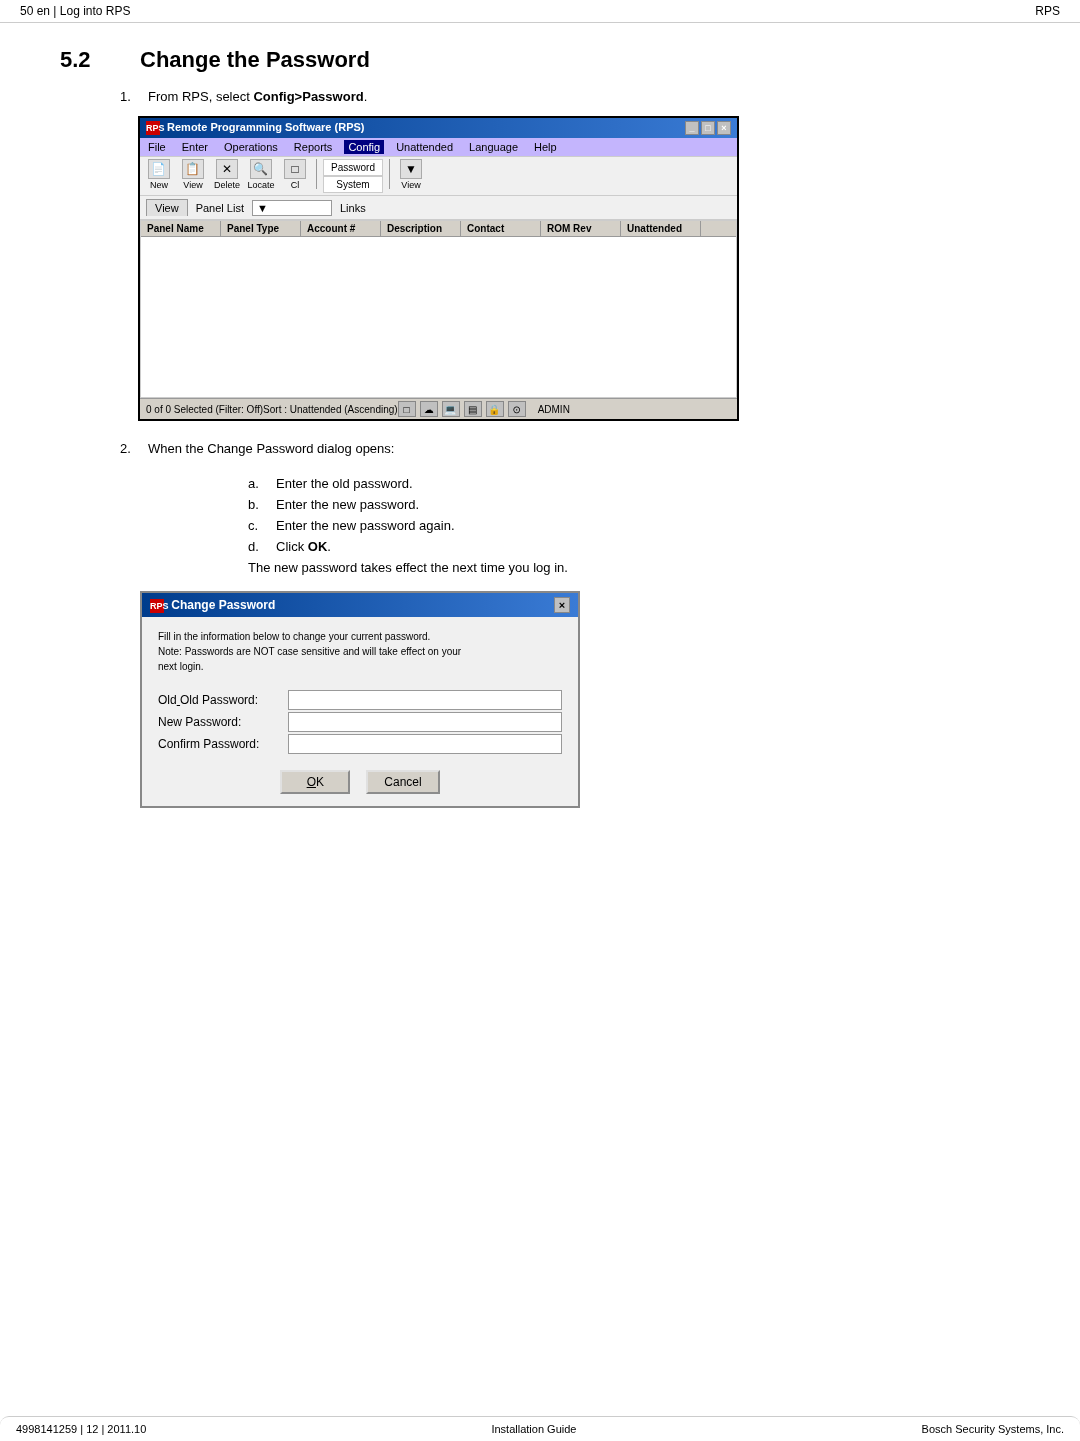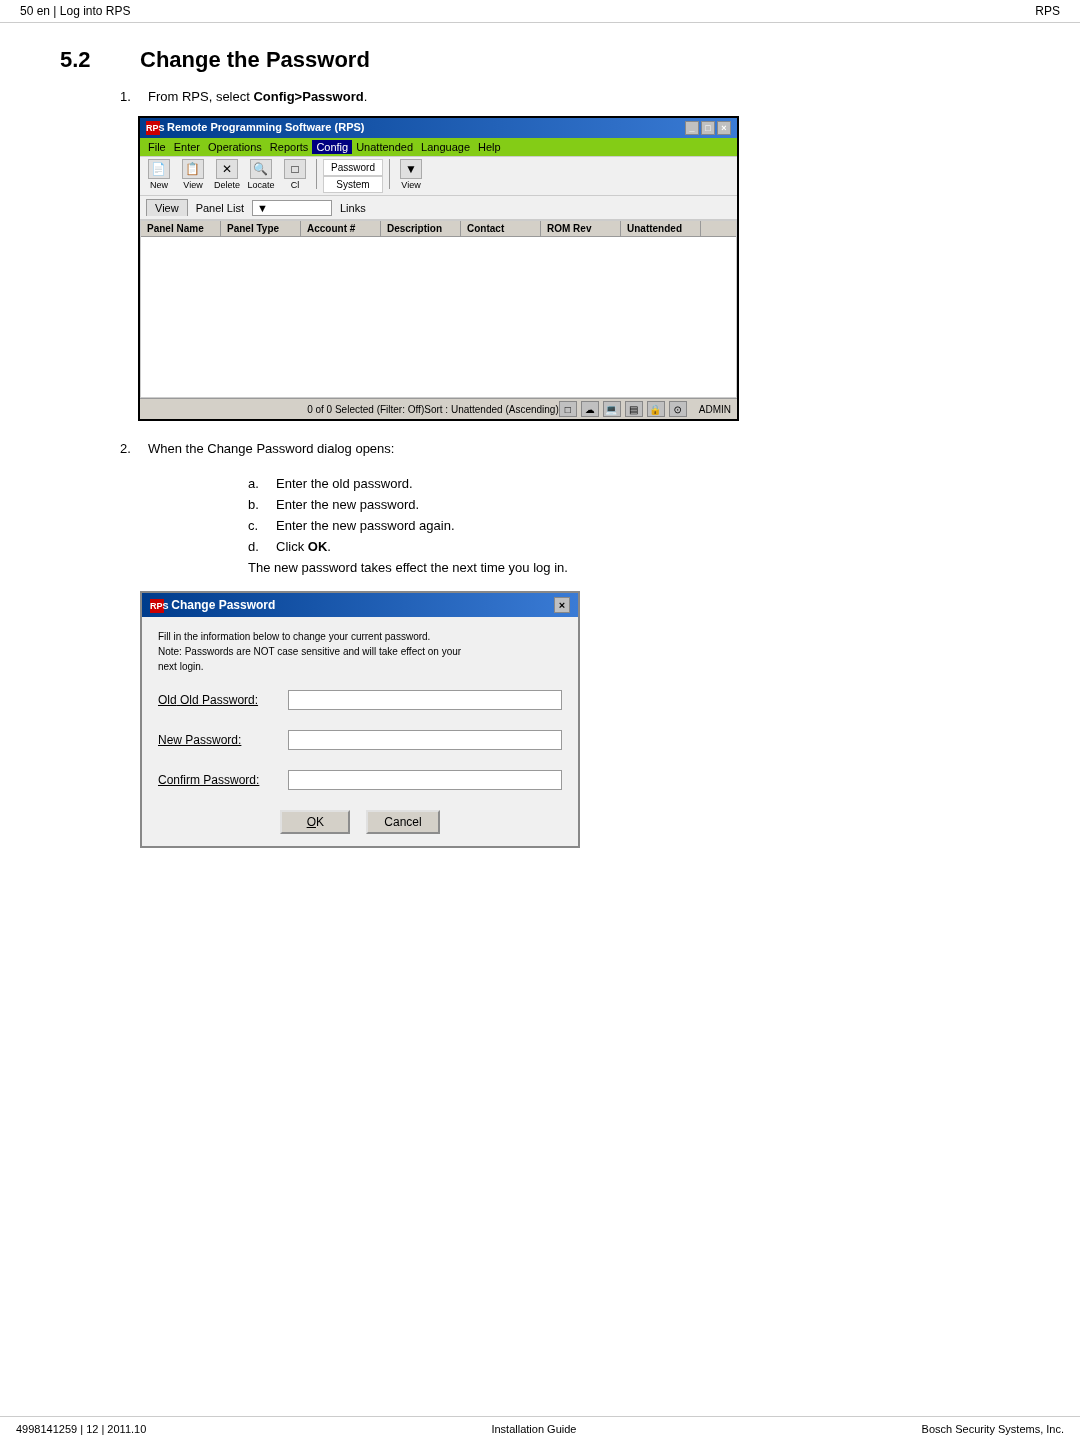--- a/index.html
+++ b/index.html
@@ -96,25 +96,25 @@
       background: #c0c0c0;
       border: 1px solid #888;
       display: flex;
       align-items: center;
       justify-content: center;
       font-size: 9px;
       cursor: pointer;
     }
 
     .rps-menubar {
-      background: #84cc16;
+      background: #c4b5fd;
       border-bottom: 1px solid #ccc;
       padding: 2px 4px;
       display: flex;
-      gap: 0;
+      gap: 8px;
       font-size: 11px;
     }
 
     .rps-menu-item {
       padding: 1px 4px;
       cursor: pointer;
     }
 
     .rps-menu-item.active {
       background: #000080;
@@ -218,21 +218,21 @@
     .rps-table-body {
       height: 160px;
       background: white;
     }
 
     .rps-status-bar {
       background: #d4d0c8;
       border-top: 1px solid #999;
       padding: 2px 6px;
       display: flex;
-      justify-content: flex-end;
+      justify-content: flex-start;
       align-items: center;
       font-size: 10px;
     }
 
     .rps-status-icons {
       display: flex;
       gap: 4px;
       align-items: center;
     }
 
@@ -312,22 +312,21 @@
 
     .dialog-info-text {
       font-size: 10px;
       margin-bottom: 16px;
       line-height: 1.5;
     }
 
     .dialog-field {
       display: flex;
       align-items: center;
-      margin-bottom: 20px;
-      text-decoration: underline;
+      margin-bottom: 2px;
     }
 
     .dialog-field-label {
       min-width: 130px;
       font-size: 12px;
     }
 
     .dialog-field-input {
       flex: 1;
       height: 20px;
@@ -361,20 +360,21 @@
     .footer {
       position: fixed;
       bottom: 0;
       width: 1080px;
       border-top: 1px solid #ccc;
       padding: 6px 16px;
       display: flex;
       justify-content: space-between;
       font-size: 11px;
       background: white;
+      border-radius: 9px;
     }
 
     
     .bold { font-weight: bold; }
 
     .rps-title-icon {
       display: inline-block;
       width: 14px;
       height: 14px;
       background: #cc0000;

